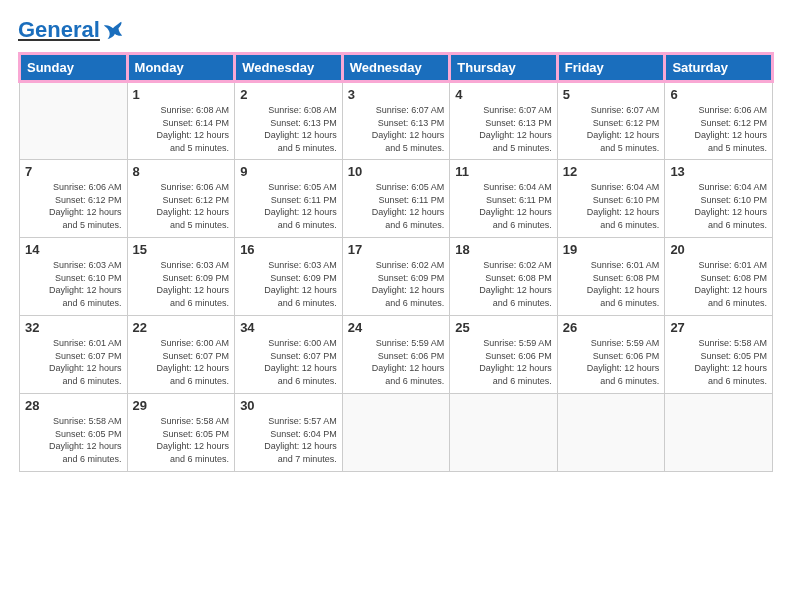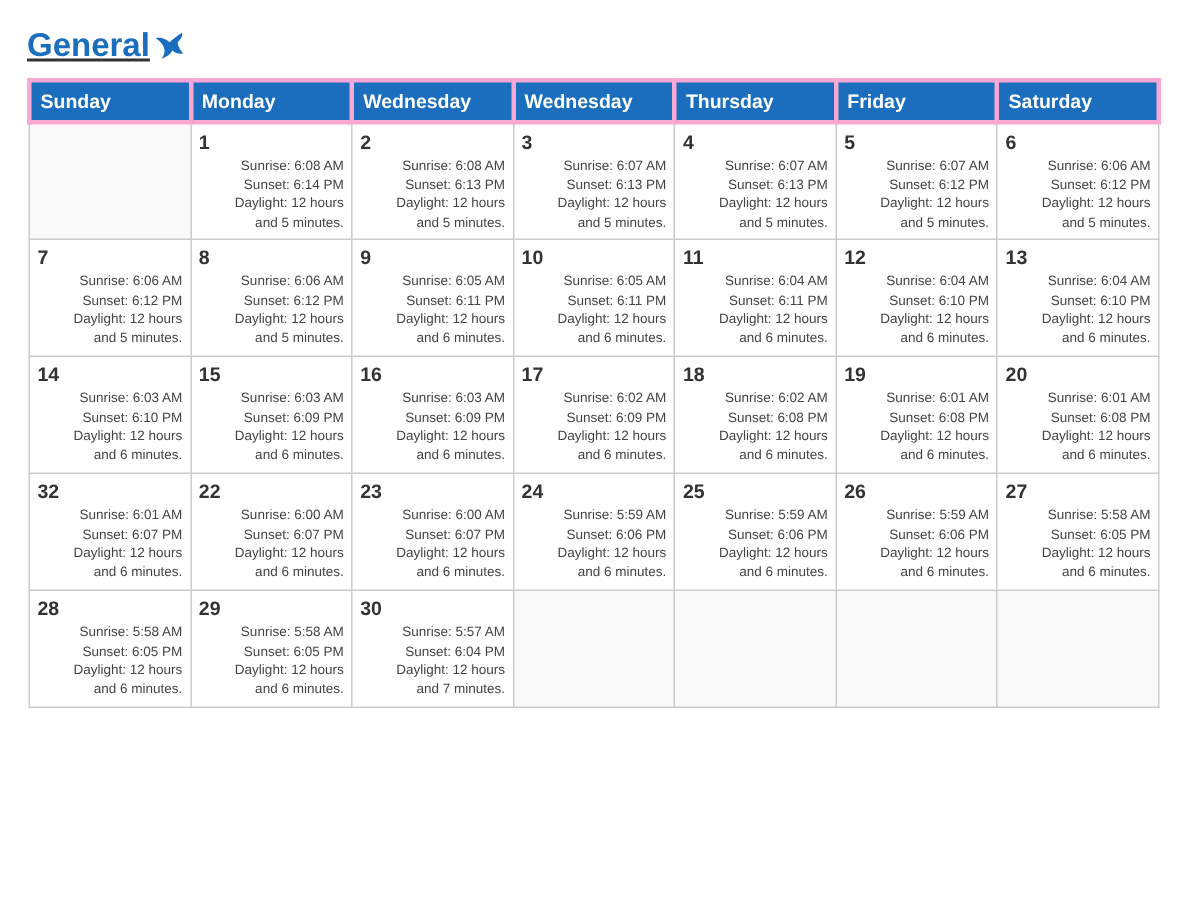--- a/index.html
+++ b/index.html
@@ -215,21 +215,21 @@
         <tr>
           <td>
             <div class="day-num">32</div>
             <div class="day-info">Sunrise: 6:01 AM<br>Sunset: 6:07 PM<br>Daylight: 12 hours<br>and 6 minutes.</div>
           </td>
           <td>
             <div class="day-num">22</div>
             <div class="day-info">Sunrise: 6:00 AM<br>Sunset: 6:07 PM<br>Daylight: 12 hours<br>and 6 minutes.</div>
           </td>
           <td>
-            <div class="day-num">23</div>
+            <div class="day-num">34</div>
             <div class="day-info">Sunrise: 6:00 AM<br>Sunset: 6:07 PM<br>Daylight: 12 hours<br>and 6 minutes.</div>
           </td>
           <td>
             <div class="day-num">24</div>
             <div class="day-info">Sunrise: 5:59 AM<br>Sunset: 6:06 PM<br>Daylight: 12 hours<br>and 6 minutes.</div>
           </td>
           <td>
             <div class="day-num">25</div>
             <div class="day-info">Sunrise: 5:59 AM<br>Sunset: 6:06 PM<br>Daylight: 12 hours<br>and 6 minutes.</div>
           </td>

